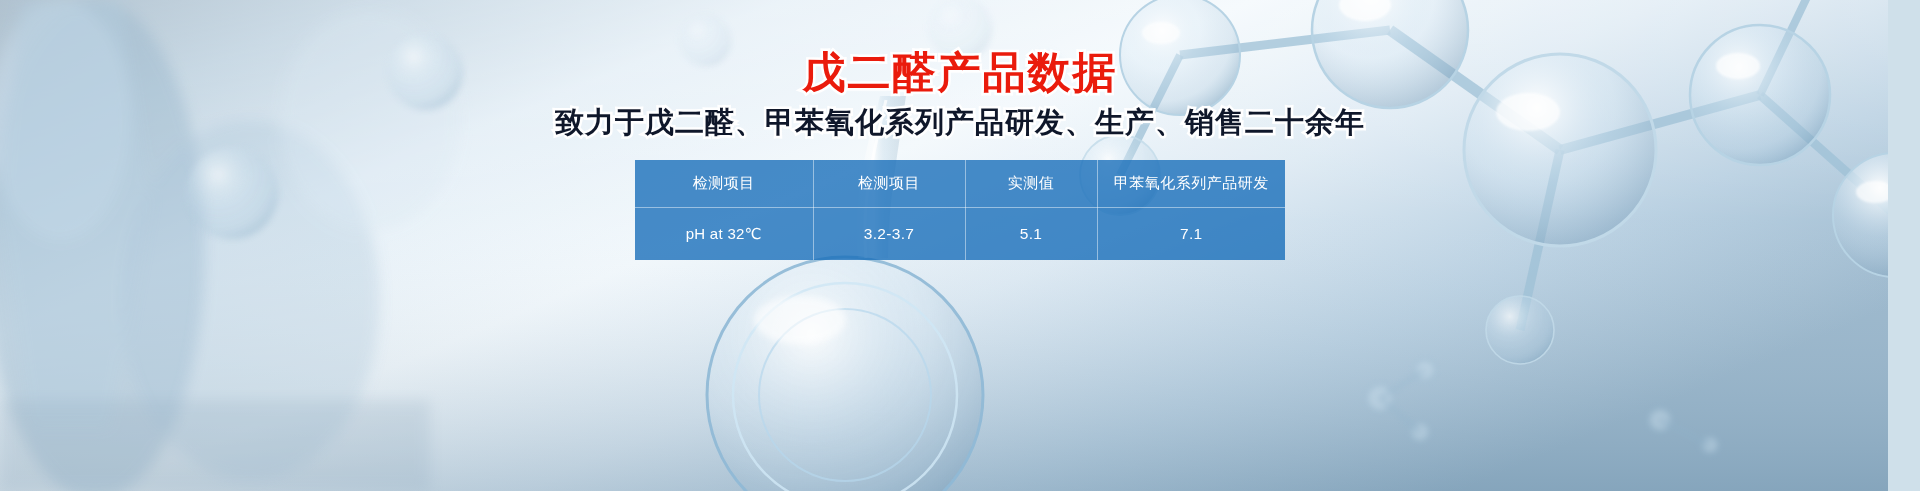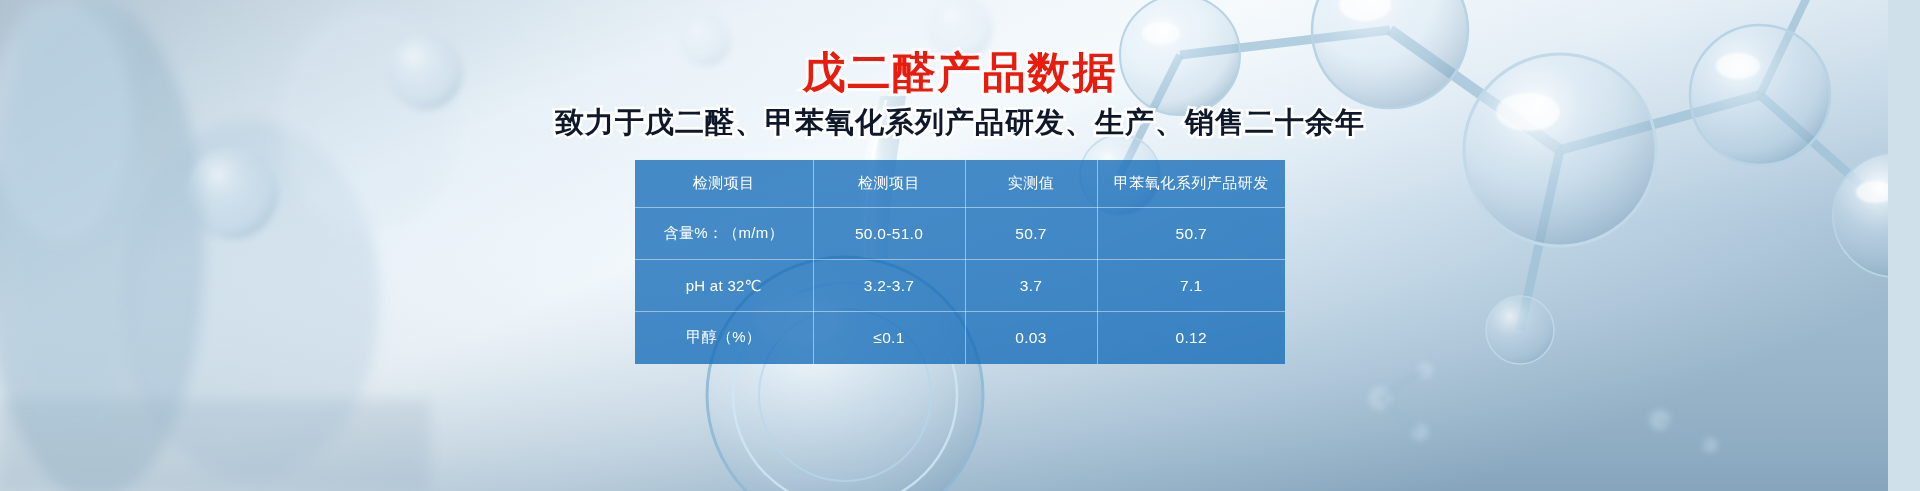--- a/index.html
+++ b/index.html
@@ -219,35 +219,23 @@
         <thead>
           <tr>
             <th>检测项目</th>
             <th>检测项目</th>
             <th>实测值</th>
             <th>甲苯氧化系列产品研发</th>
           </tr>
         </thead>
         <tbody>
           <tr>
-            <td class="item-cell">含量%：（m/m）</td>
-            <td>50.0-51.0</td>
-            <td>50.7</td>
-            <td>50.7</td>
-          </tr>
-          <tr>
             <td class="item-cell">pH at 32℃</td>
             <td>3.2-3.7</td>
-            <td>3.7</td>
+            <td>5.1</td>
             <td>7.1</td>
-          </tr>
-          <tr>
-            <td class="item-cell">甲醇（%）</td>
-            <td>≤0.1</td>
-            <td>0.03</td>
-            <td>0.12</td>
           </tr>
         </tbody>
       </table>
     </div>
 
   </div>
 </div>
 
 </body></html>

